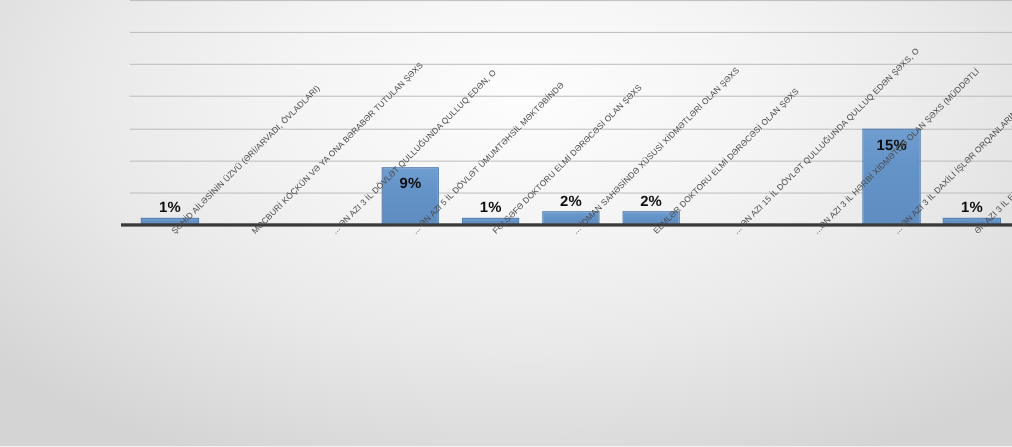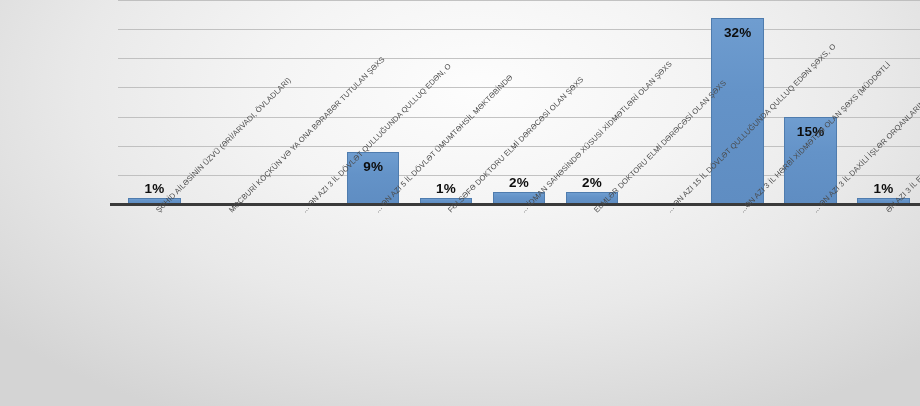--- a/index.html
+++ b/index.html
@@ -150,24 +150,20 @@
         <div class="bar-label" style="bottom: 7.82857px;">1%</div>
       </div>
       <div class="bar-slot" style="left: 45.4545%; width: 9.09091%;">
         <div class="bar" style="height: 11.6571px;"></div>
         <div class="bar-label" style="bottom: 13.6571px;">2%</div>
       </div>
       <div class="bar-slot" style="left: 54.5455%; width: 9.09091%;">
         <div class="bar" style="height: 11.6571px;"></div>
         <div class="bar-label" style="bottom: 13.6571px;">2%</div>
       </div>
-      <div class="bar-slot" style="left: 72.7273%; width: 9.09091%;">
-        <div class="bar" style="height: 186.514px;"></div>
-        <div class="bar-label" style="bottom: 164.514px;">32%</div>
-      </div>
       <div class="bar-slot" style="left: 81.8182%; width: 9.09091%;">
         <div class="bar" style="height: 87.4286px;"></div>
         <div class="bar-label" style="bottom: 65.4286px; text-align: center;">15%</div>
       </div>
       <div class="bar-slot" style="left: 90.9091%; width: 9.09091%;">
         <div class="bar" style="height: 5.82857px;"></div>
         <div class="bar-label" style="bottom: 7.82857px;">1%</div>
       </div>
     </div>
 

